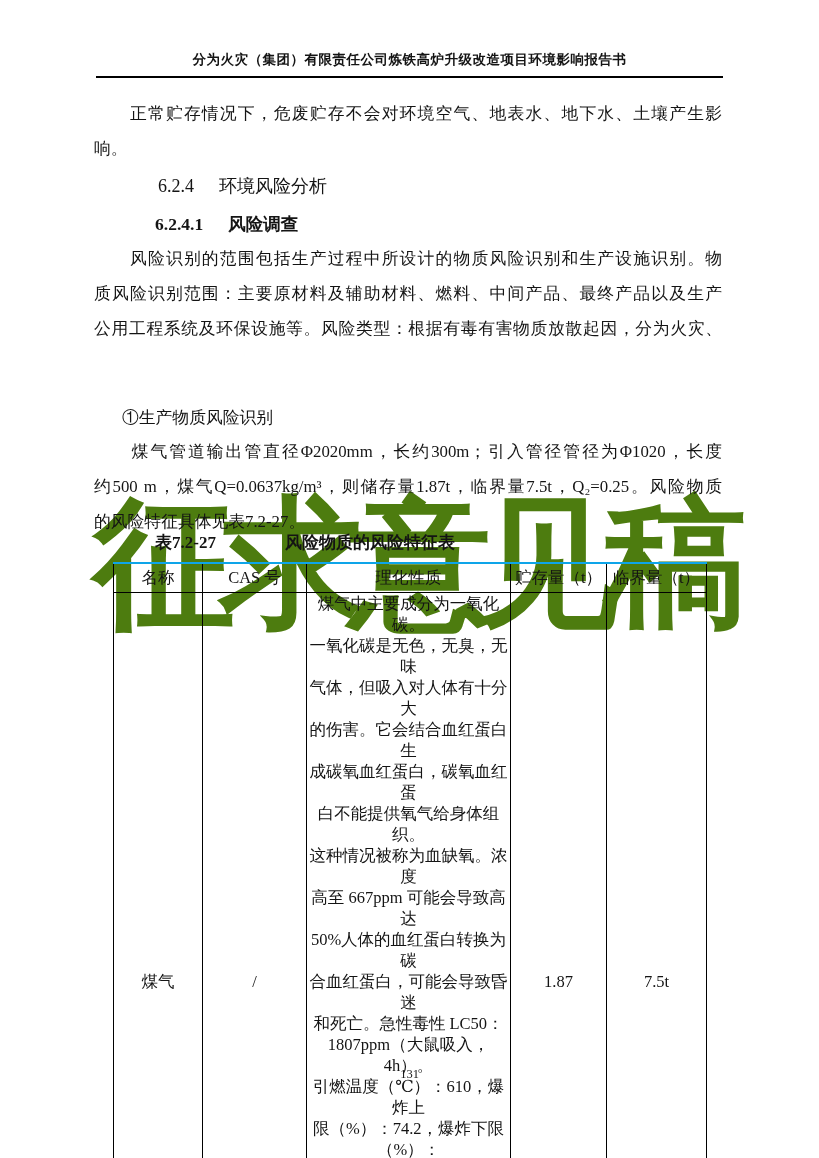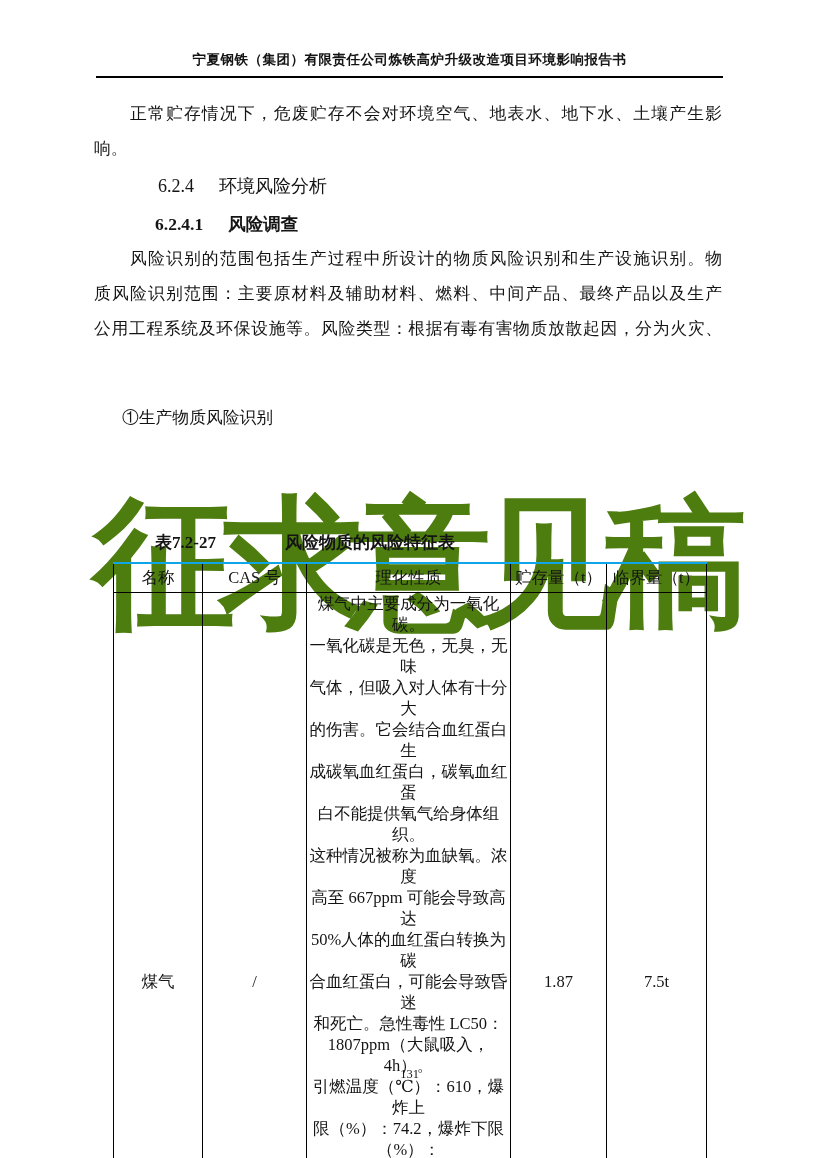--- a/index.html
+++ b/index.html
@@ -106,21 +106,21 @@
 </style>
 </head>
 <body>
 
 <div class="page">
 
   <div class="watermark">征求意见稿</div>
 
   <div class="layer">
 
-    <div class="header-title">宁夏钢铁（集团）有限责任公司炼铁高炉升级改造项目环境影响报告书</div>
+    <div class="header-title">分为火灾（集团）有限责任公司炼铁高炉升级改造项目环境影响报告书</div>
     <div class="header-rule"></div>
 
     <div class="para" style="top:96px">
         <div class="jline">　　正常贮存情况下，危废贮存不会对环境空气、地表水、地下水、土壤产生影</div>
         <div class="jline jline-last">响。</div>
       </div>
 
     <div class="h-624">
       <span class="hnum">6.2.4</span><span>环境风险分析</span>
     </div>
@@ -130,20 +130,25 @@
     </div>
 
     <div class="para" style="top:241px">
         <div class="jline">　　风险识别的范围包括生产过程中所设计的物质风险识别和生产设施识别。物</div>
         <div class="jline">质风险识别范围：主要原材料及辅助材料、燃料、中间产品、最终产品以及生产</div>
         <div class="jline">公用工程系统及环保设施等。风险类型：根据有毒有害物质放散起因，分为火灾、</div>
       </div>
 
     <div class="item-line">①生产物质风险识别</div>
 
+    <div class="para" style="top:434px">
+        <div class="jline">　　煤气管道输出管直径Φ2020mm，长约300m；引入管径管径为Φ1020，长度</div>
+        <div class="jline">约500 m，煤气Q=0.0637kg/m³，则储存量1.87t，临界量7.5t，Q₂=0.25。风险物质</div>
+        <div class="jline jline-last">的风险特征具体见表7.2-27。</div>
+      </div>
 
     <div class="caption">
       <span class="cap-label">表7.2-27</span><span class="cap-title">风险物质的风险特征表</span>
     </div>
 
     <table class="risk">
       <colgroup>
         <col style="width:89px">
           <col style="width:104px">
           <col style="width:204px">

